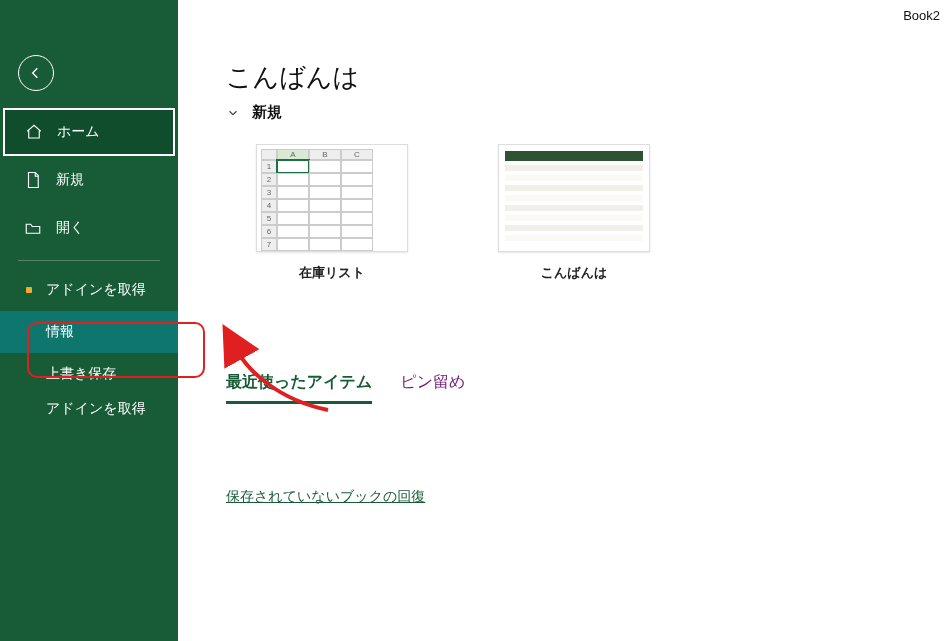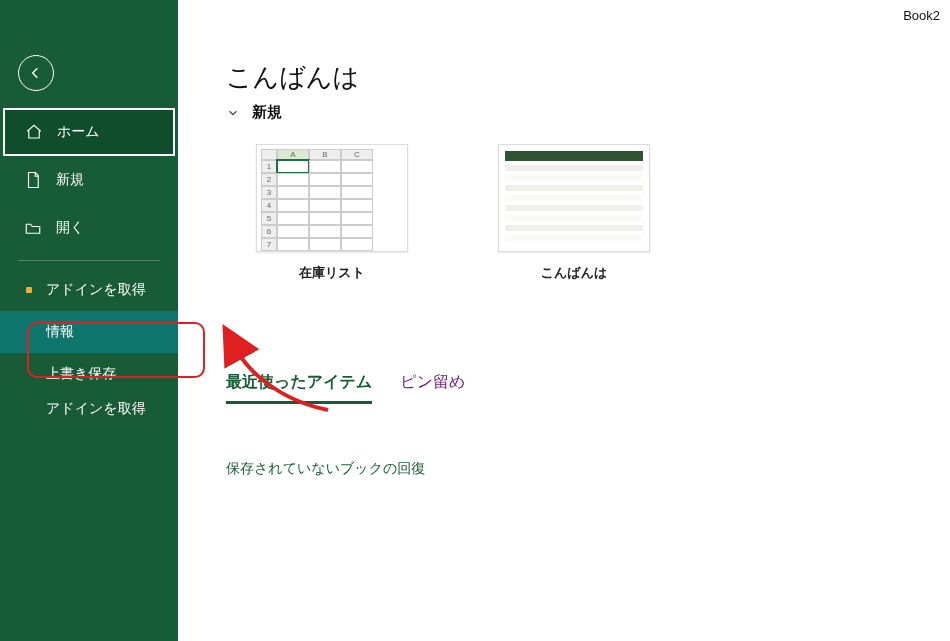--- a/index.html
+++ b/index.html
@@ -153,23 +153,24 @@
     margin-top: 90px;
     margin-left: 0;
     font-size: 16px;
     color: #333;
   }
   .tab { padding-bottom: 8px; cursor: pointer; font-weight: 600; }
   .tab.active { color: #185c37; border-bottom: 3px solid #185c37; }
   .tab.inactive { color: #701a75; font-weight: 400; }
 
   .recover-link {
-    margin-top: 56px;
+    margin-top: 84px;
     font-size: 14px;
     color: #185c37;
+    text-decoration: underline;
     cursor: pointer;
     display: inline-block;
   }
 
   
   .arrow-svg {
     position: absolute;
     left: 0; top: 0;
     pointer-events: none;
     z-index: 6;

